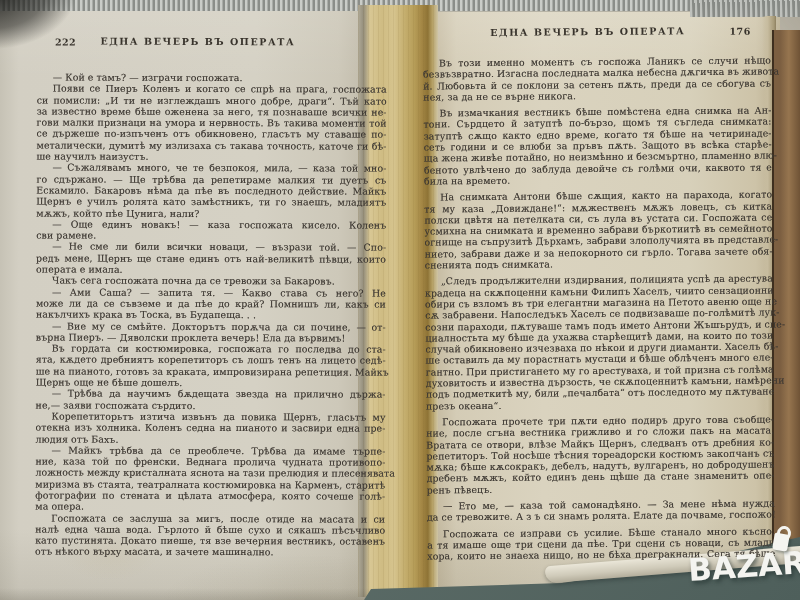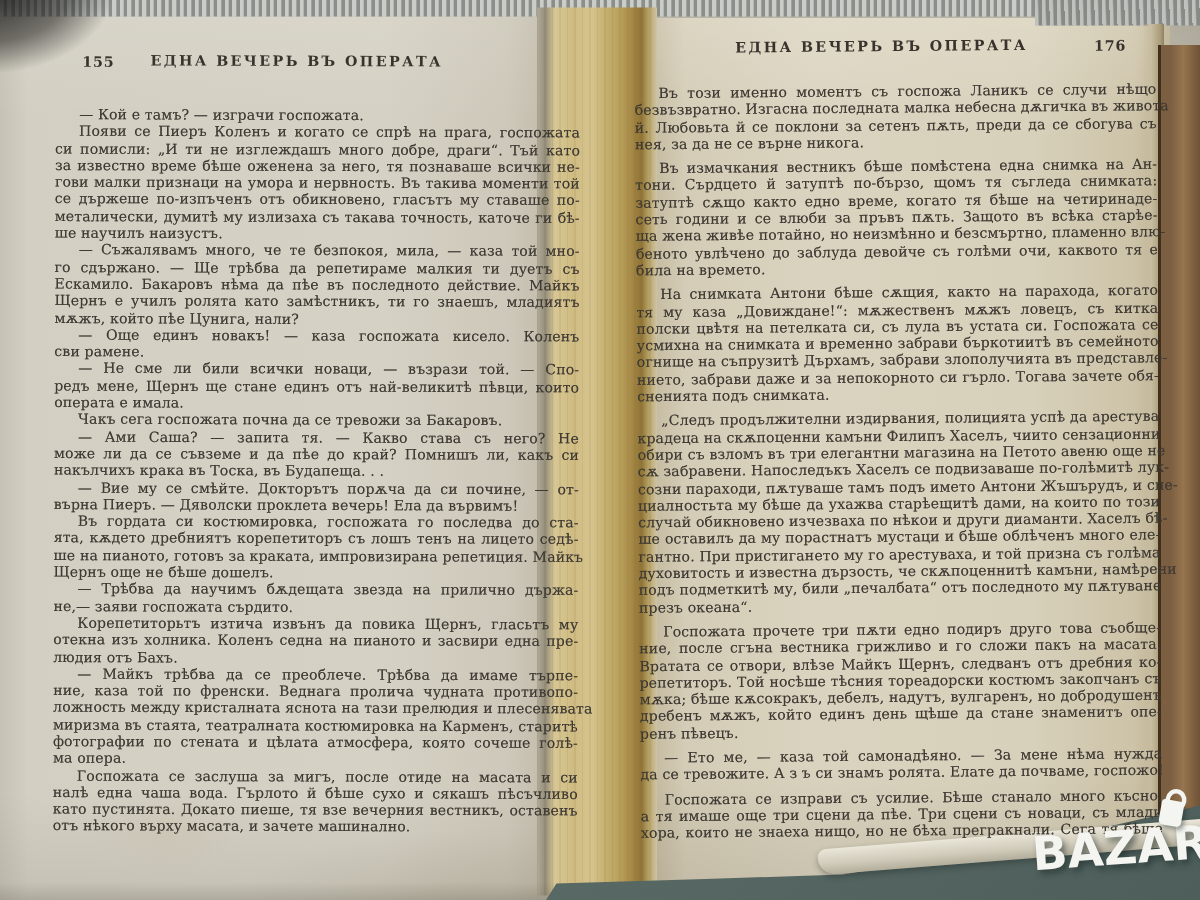--- a/index.html
+++ b/index.html
@@ -126,21 +126,21 @@
   <div class="fabric-top"></div>
   <div class="fabric-top-right"></div>
   <div class="cover-right"></div>
   <div class="corner-dark"></div>
   <div class="shadow-bottom-left"></div>
   <div class="table-bottom"></div>
   <div class="edge-band"></div>
 
   <div class="pagecol" id="col-left">
     <div class="hdr">
-      <span class="pnum">155</span>
+      <span class="pnum">222</span>
       <span class="ptitle">ЕДНА ВЕЧЕРЬ ВЪ ОПЕРАТА</span>
     </div>
     <div class="lines">
         <div class="tl p e">— Кой е тамъ? — изграчи госпожата.</div>
         <div class="tl p">Появи се Пиеръ Коленъ и когато се спрѣ на прага, госпожата</div>
         <div class="tl">си помисли: „И ти не изглеждашъ много добре, драги“. Тъй като</div>
         <div class="tl">за известно време бѣше оженена за него, тя познаваше всички не-</div>
         <div class="tl">гови малки признаци на умора и нервность. Въ такива моменти той</div>
         <div class="tl">се държеше по-изпъченъ отъ обикновено, гласътъ му ставаше по-</div>
         <div class="tl">металически, думитѣ му излизаха съ такава точность, каточе ги бѣ-</div>

